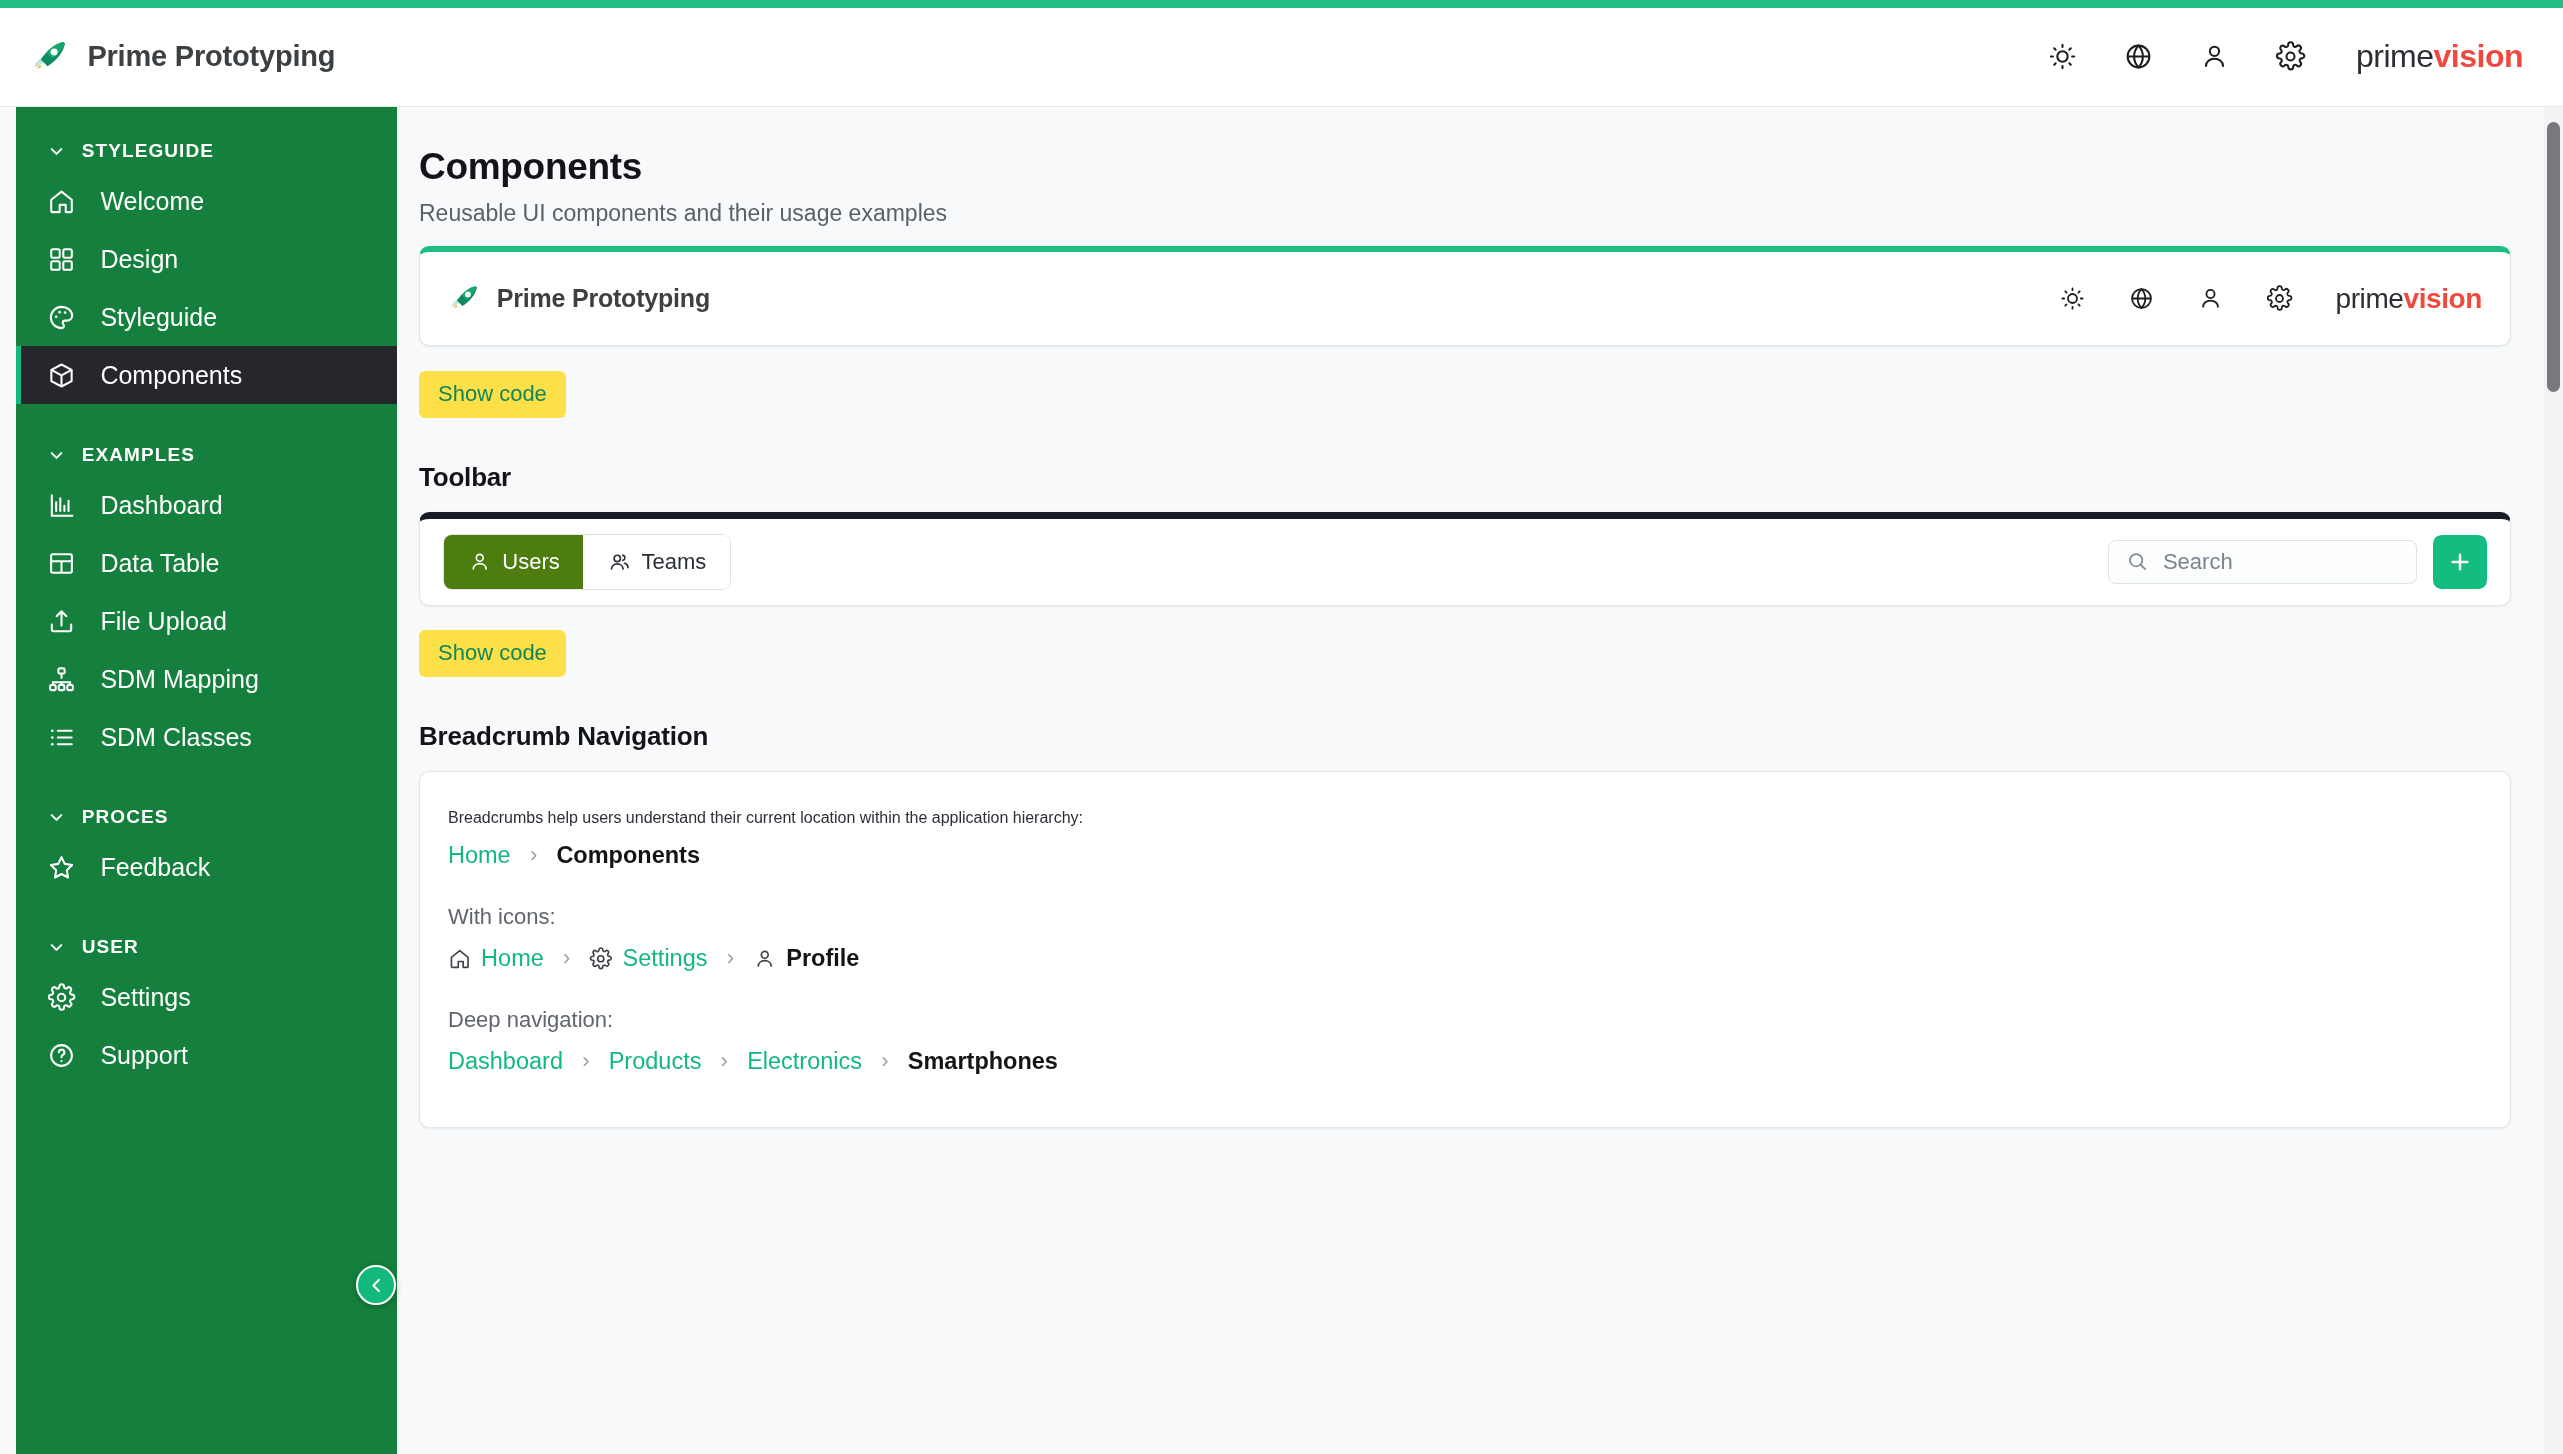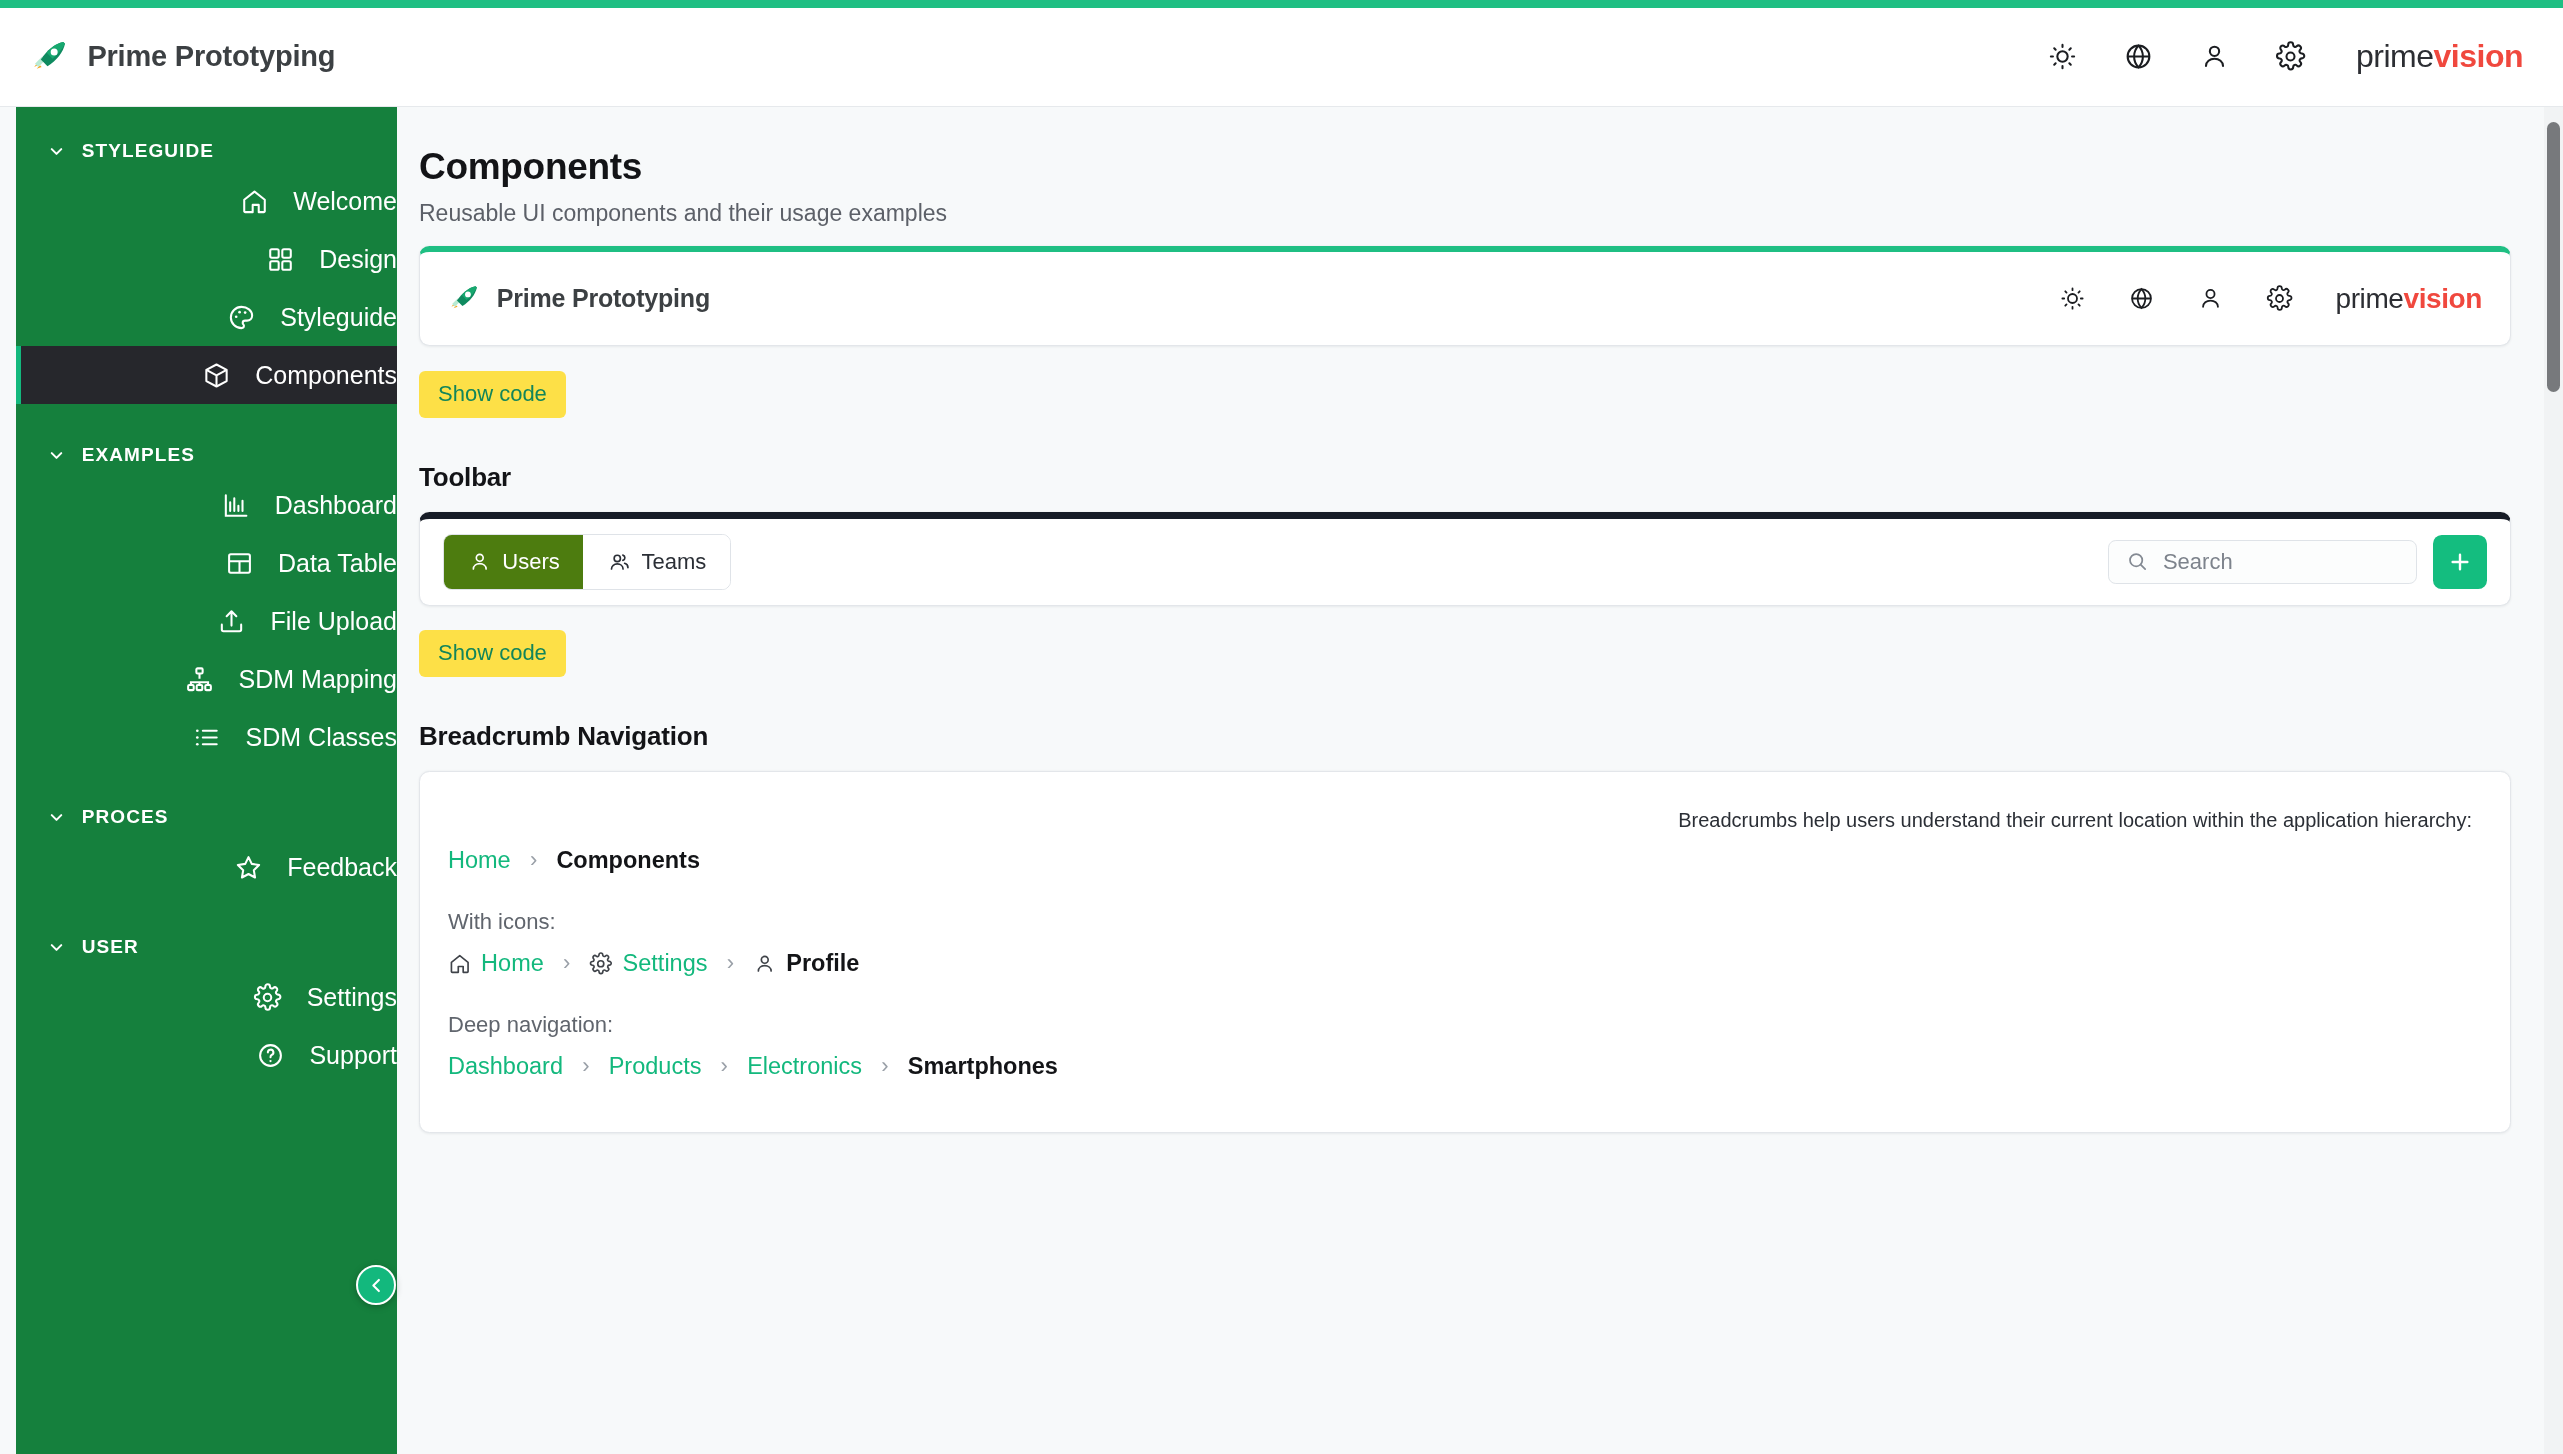--- a/index.html
+++ b/index.html
@@ -61,21 +61,20 @@
     letter-spacing: 1.1px;
   }
   .nav-group-label:first-child { margin-top: 24.4px; }
   .chev { width: 19px; height: 19px; flex: none; }
   .nav-item {
     position: relative;
     display: flex; align-items: center; gap: 24.4px;
     height: 58px; padding-left: 31px;
     color: #ffffff; font-size: 25px; font-weight: 400;
     cursor: pointer;
-    justify-content: flex-end;
   }
   .nav-item .nicon { width: 29px; height: 29px; flex: none; display: block; }
   .nav-item.active { background: #26272c; }
   .nav-item.active::before {
     content: ""; position: absolute; left: 0; top: 0;
     width: 5.2px; height: 100%; background: #13b87d;
   }
 
   
   #collapse-btn {
@@ -180,21 +179,21 @@
   .search-box input::placeholder { color: #7d838c; }
   .add-btn {
     width: 54px; height: 54px; border-radius: 8.7px;
     background: #14bd7f; border: none; cursor: pointer;
     display: flex; align-items: center; justify-content: center;
   }
   .add-btn svg { width: 26px; height: 26px; color: #fff; }
 
   
   #breadcrumb-card { padding: 37px 38px 52px 28px; }
-  .bc-intro { font-size: 20px; color: #2b2f36; text-align: right; }
+  .bc-intro { font-size: 16px; color: #2b2f36; }
   .bc-label { font-size: 22px; color: #60656d; margin-top: 35px; }
   .bc-row {
     display: flex; align-items: center; gap: 14px;
     margin-top: 15px; font-size: 23.5px; flex-wrap: nowrap;
   }
   .bc-link { color: #13b87d; cursor: pointer; }
   .bc-current { color: #131417; font-weight: 700; }
   .bc-sep { color: #9aa0a8; font-size: 22px; margin: 0 5.2px; }
   .bc-ico { width: 23.5px; height: 23.5px; flex: none; }
   .bc-ico.green { color: #3f4349; }

